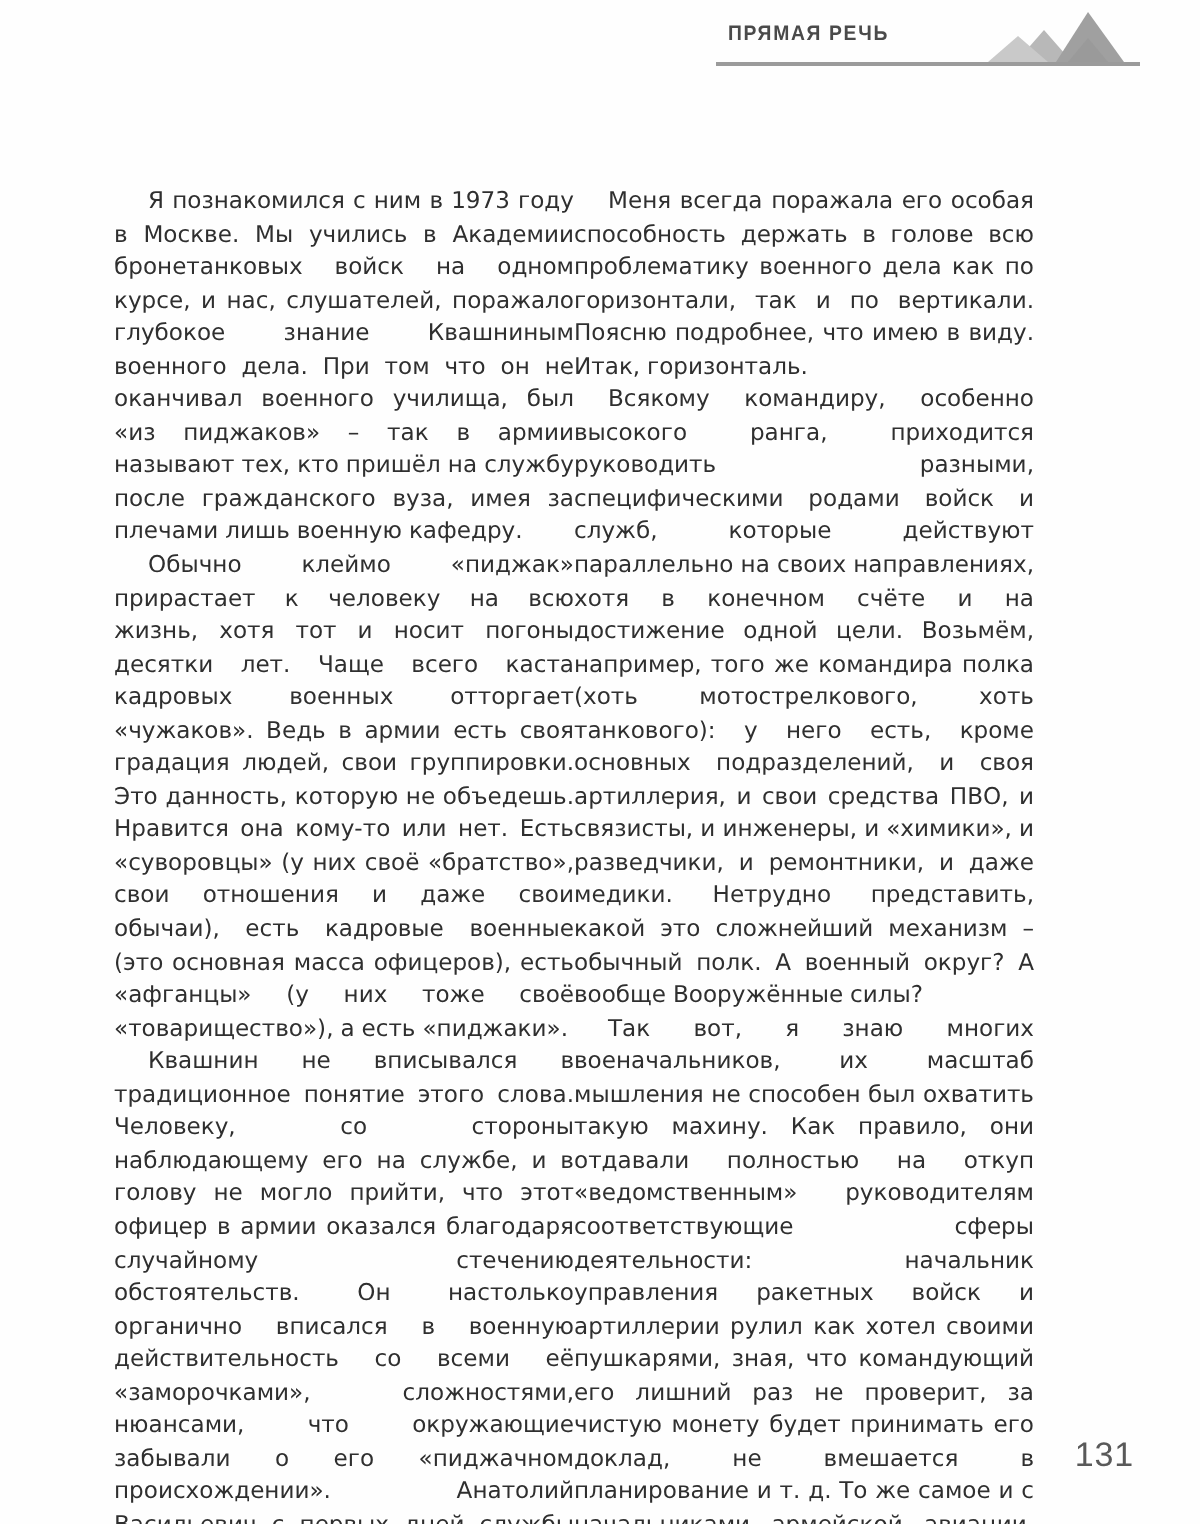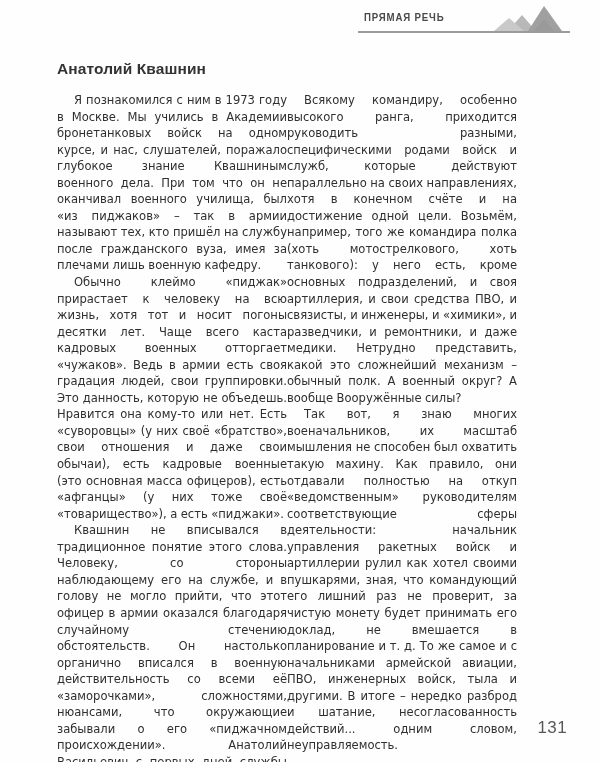--- a/index.html
+++ b/index.html
@@ -119,31 +119,31 @@
     <div class="runhead-label">ПРЯМАЯ РЕЧЬ</div>
     <svg class="runhead-mountains" viewBox="0 0 88 26">
       <polygon points="26,26 40,10 54,26" fill="#b8b8b8"></polygon>
       <polygon points="46,26 62,1 80,26" fill="#a0a0a0"></polygon>
       <polygon points="12,26 27,13 42,26" fill="#c9c9c9"></polygon>
       <polygon points="52,26 62,14 72,26" fill="#8f8f8f" opacity="0.35"></polygon>
     </svg>
     <div class="runhead-rule"></div>
   </div>
 
-  <h1 class="article-title">Анатолий Квашнин</h1>
 
   <div class="columns">
 
     <div class="column">
       <p>Я познакомился с ним в 1973 году в Москве. Мы учились в Академии бронетанковых войск на одном курсе, и нас, слушателей, поражало глубокое знание Квашниным военного дела. При том что он не оканчивал военного училища, был «из пиджаков» – так в армии называют тех, кто пришёл на службу после гражданского вуза, имея за плечами лишь военную кафедру.</p>
       <p>Обычно клеймо «пиджак» прирастает к человеку на всю жизнь, хотя тот и носит погоны десятки лет. Чаще всего каста кадровых военных отторгает «чужаков». Ведь в армии есть своя градация людей, свои группировки. Это данность, которую не объедешь. Нравится она кому-то или нет. Есть «суворовцы» (у них своё «братство», свои отношения и даже свои обычаи), есть кадровые военные (это основная масса офицеров), есть «афганцы» (у них тоже своё «товарищество»), а есть «пиджаки».</p>
       <p>Квашнин не вписывался в традиционное понятие этого слова. Человеку, со стороны наблюдающему его на службе, и в голову не могло прийти, что этот офицер в армии оказался благодаря случайному стечению обстоятельств. Он настолько органично вписался в военную действительность со всеми её «заморочками», сложностями, нюансами, что окружающие забывали о его «пиджачном происхождении». Анатолий Васильевич с первых дней службы стал военным человеком. Значит, была в нём, как говорится, армейская косточка. Но скорее всего это оказалась мощная личность-самородок. Благодаря особому таланту, не имея базового военного образования,</p>
     </div>
 
     <div class="column">
+      <p>Меня всегда поражала его особая способность держать в голове всю проблематику военного дела как по горизонтали, так и по вертикали. Поясню подробнее, что имею в виду. Итак, горизонталь.</p>
       <p>Всякому командиру, особенно высокого ранга, приходится руководить разными, специфическими родами войск и служб, которые действуют параллельно на своих направлениях, хотя в конечном счёте и на достижение одной цели. Возьмём, например, того же командира полка (хоть мотострелкового, хоть танкового): у него есть, кроме основных подразделений, и своя артиллерия, и свои средства ПВО, и связисты, и инженеры, и «химики», и разведчики, и ремонтники, и даже медики. Нетрудно представить, какой это сложнейший механизм – обычный полк. А военный округ? А вообще Вооружённые силы?</p>
       <p>Так вот, я знаю многих военачальников, их масштаб мышления не способен был охватить такую махину. Как правило, они отдавали полностью на откуп «ведомственным» руководителям соответствующие сферы деятельности: начальник управления ракетных войск и артиллерии рулил как хотел своими пушкарями, зная, что командующий его лишний раз не проверит, за чистую монету будет принимать его доклад, не вмешается в планирование и т. д. То же самое и с начальниками армейской авиации, ПВО, инженерных войск, тыла и другими. В итоге – нередко разброд и шатание, несогласованность действий... одним словом, неуправляемость.</p>
     </div>
 
   </div>
 
   <div class="folio">131</div>
 
 </div>
 

